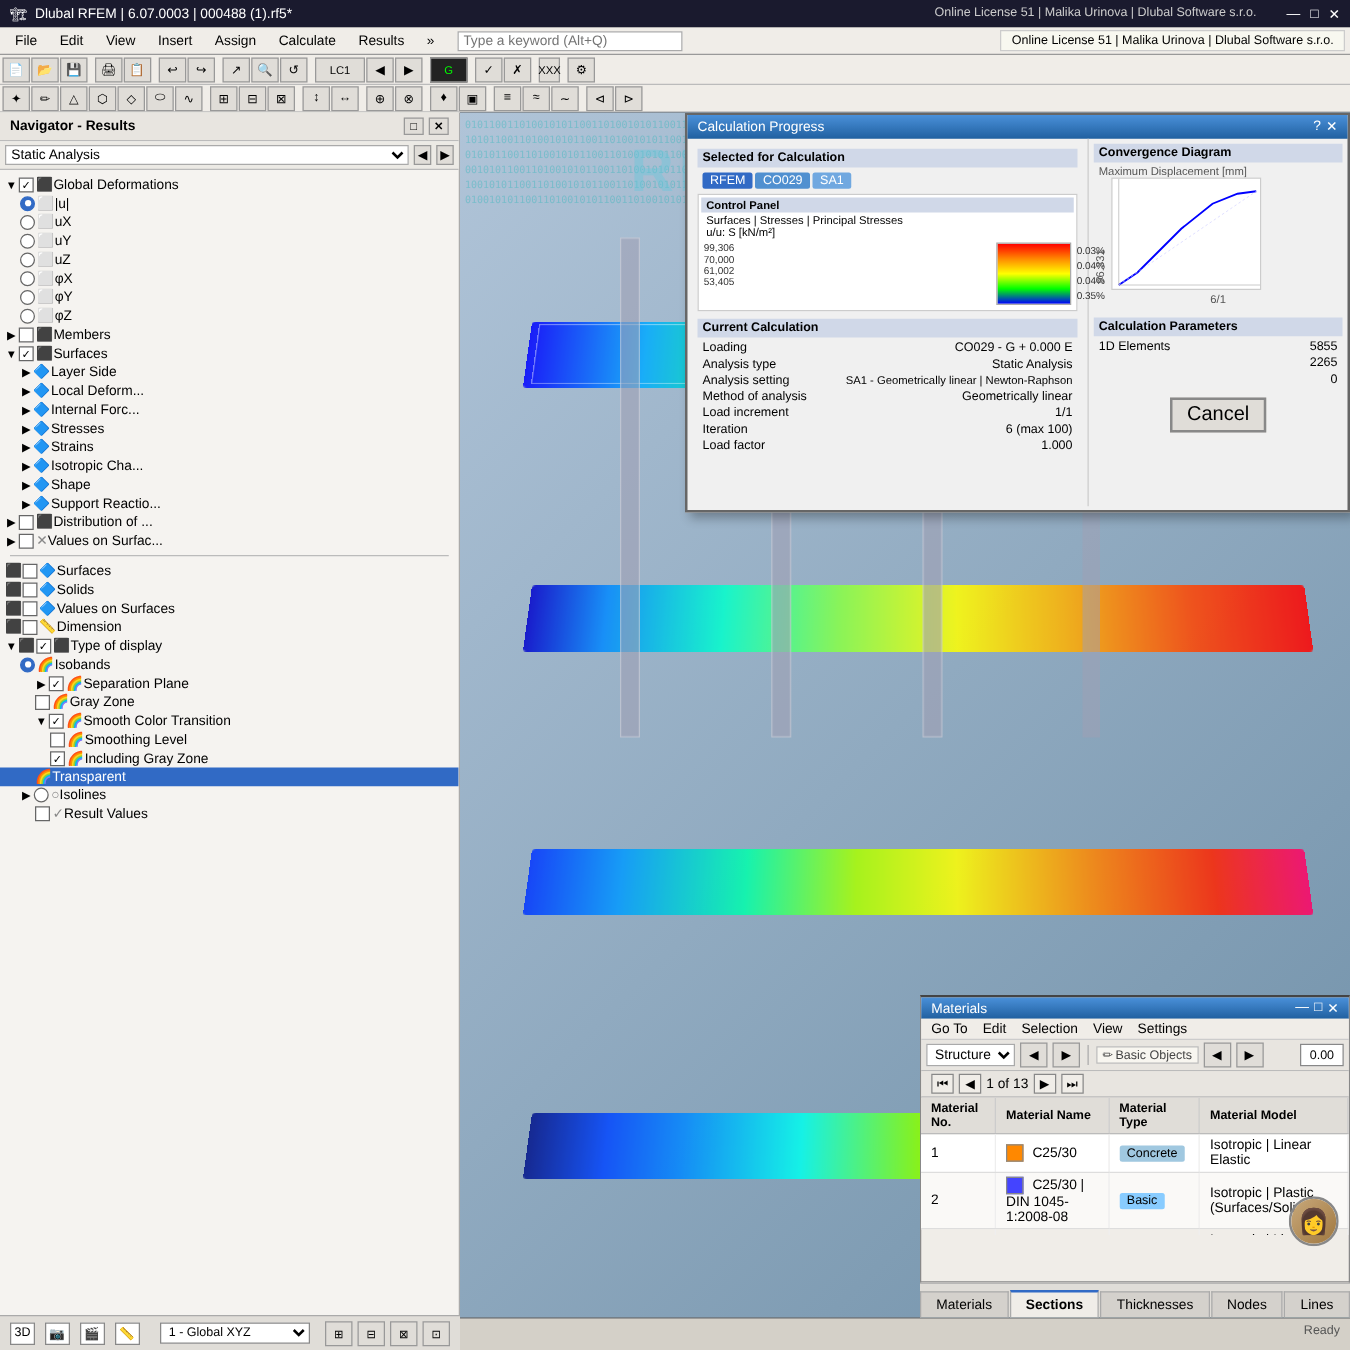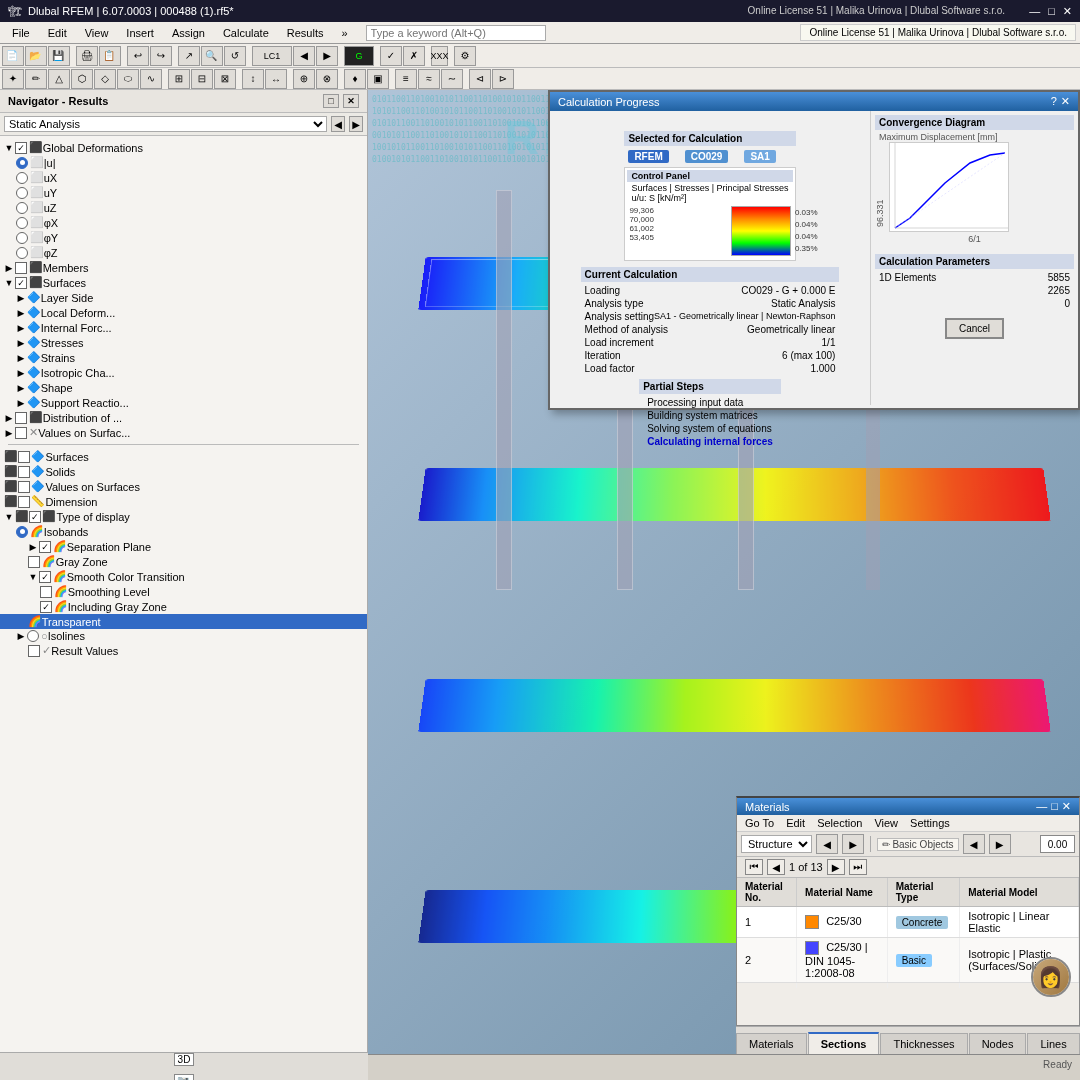--- a/index.html
+++ b/index.html
@@ -43,21 +43,21 @@
     
     #center { flex: 1; background: #2a3a4a; position: relative; overflow: hidden; }
 
     
     #viewport { width: 100%; height: 100%; position: relative; background: linear-gradient(135deg, #b0c4d8 0%, #90aac0 50%, #7090a8 100%); }
 
     
     #calc-dialog { position: absolute; top: 0; left: 180px; right: 0; height: 320px; background: #f0f0f0; border: 2px solid #666; box-shadow: 4px 4px 8px rgba(0,0,0,0.3); z-index: 10; }
     #calc-header { background: linear-gradient(to bottom, #4a90d9, #2060a0); color: #fff; padding: 3px 8px; font-size: 11px; display: flex; align-items: center; justify-content: space-between; }
     #calc-body { display: flex; height: calc(100% - 22px); }
-    .calc-left { width: 320px; padding: 20px; align-items: center; }
+    .calc-left { width: 320px; padding: 8px; }
     .calc-right { flex: 1; border-left: 1px solid #ccc; padding: 4px; }
     .calc-title { font-weight: bold; font-size: 10px; background: #d0d8e8; padding: 2px 4px; margin-bottom: 2px; }
     .calc-row { display: flex; justify-content: space-between; font-size: 10px; padding: 1px 4px; }
     .calc-progress-item { font-size: 10px; padding: 1px 8px; }
     .calc-progress-item.active { font-weight: bold; color: #0000cc; }
 
     
     .solver-text { position: absolute; top: 20px; left: 10px; right: 10px; text-align: center; font-size: 48px; font-weight: bold; color: rgba(100,200,220,0.4); letter-spacing: 4px; font-family: Arial; z-index: 1; }
 
     
@@ -74,21 +74,21 @@
     #mat-table td { padding: 3px 8px; border-bottom: 1px solid #ddd; border-right: 1px solid #eee; font-size: 11px; }
     #mat-table tr:nth-child(even) td { background: #faf9f7; }
     #mat-table tr:first-child td { background: #fff; }
     .mat-color { width: 14px; height: 14px; display: inline-block; margin-right: 4px; vertical-align: middle; }
     .mat-type-badge { padding: 1px 6px; font-size: 10px; border-radius: 2px; }
 
     
     #bottom-tabs { position: absolute; bottom: 0; left: 368px; right: 0; height: 28px; background: #e0ddd8; border-top: 1px solid #aaa; display: flex; align-items: flex-end; }
     .tab { padding: 4px 12px; font-size: 11px; cursor: pointer; border: 1px solid #aaa; border-bottom: none; background: #d4d1cc; margin-right: 1px; }
     .tab.active { background: #f0ede8; font-weight: bold; border-top: 2px solid #316ac5; }
-    #bottom-nav { position: absolute; bottom: 0; left: 0; width: 368px; height: 28px; background: #e0ddd8; border-top: 1px solid #aaa; display: flex; align-items: center; padding: 0 8px; gap: 8px; flex-direction: column; }
+    #bottom-nav { position: absolute; bottom: 0; left: 0; width: 368px; height: 28px; background: #e0ddd8; border-top: 1px solid #aaa; display: flex; align-items: center; padding: 0 8px; gap: 8px; }
     .view-btn { width: 20px; height: 18px; border: 1px solid #888; background: #fff; cursor: pointer; display: flex; align-items: center; justify-content: center; font-size: 10px; }
 
     
     #pagination { background: #e8e5e0; padding: 2px 8px; display: flex; align-items: center; gap: 4px; font-size: 11px; border-bottom: 1px solid #bbb; }
     .pg-btn { width: 18px; height: 16px; border: 1px solid #888; background: #f0ede8; cursor: pointer; display: flex; align-items: center; justify-content: center; font-size: 10px; }
 
     
     .colorbar { position: absolute; right: 30px; top: 50px; width: 20px; height: 180px; background: linear-gradient(to bottom, #ff0000, #ff8800, #ffff00, #00ff00, #00ffff, #0000ff); border: 1px solid #888; }
 
     
@@ -98,21 +98,21 @@
     .nav-section-separator { height: 1px; background: #bbb; margin: 4px 8px; }
 
     
     ::-webkit-scrollbar { width: 8px; }
     ::-webkit-scrollbar-track { background: #f0ede8; }
     ::-webkit-scrollbar-thumb { background: #aaa; border: 1px solid #888; }
 
     .highlighted { background: #316ac5 !important; color: #fff !important; }
 
     
-    .cancel-btn { background: #e0ddd8; border: 2px solid #888; padding: 3px 12px; cursor: pointer; font-size: 10px; }
+    .cancel-btn { background: #e0ddd8; border: 2px solid #888; padding: 3px 12px; cursor: pointer; font-size: 16px; }
   </style>
 </head>
 <body>
 
 <div id="titlebar">
   <div class="title">
     <span>🏗</span>
     <span>Dlubal RFEM | 6.07.0003 | 000488 (1).rf5*</span>
   </div>
   <div class="controls">
@@ -471,21 +471,21 @@
           <div style="display:flex; gap:4px;">
             <span style="cursor:pointer;">?</span>
             <span style="cursor:pointer;">✕</span>
           </div>
         </div>
         <div id="calc-body">
           <div class="calc-left" style="display:flex; flex-direction:column; gap:4px;">
 
             <div>
               <div class="calc-title">Selected for Calculation</div>
-              <div style="display:flex; gap:16px; padding:2px 4px; font-size:10px;font-weight:bold;">
+              <div style="display:flex; gap:2px; padding:2px 4px; font-size:10px;">
                 <span style="background:#316ac5; color:#fff; padding:1px 6px; border-radius:2px;">RFEM</span>
                 <span style="background:#5090d0; color:#fff; padding:1px 6px; border-radius:2px;">CO029</span>
                 <span style="background:#70a8e0; color:#fff; padding:1px 6px; border-radius:2px;">SA1</span>
               </div>
 
               <div style="border:1px solid #ccc; margin:2px 0; padding:2px; background:#fff; font-size:9px;">
                 <div style="font-weight:bold; font-size:9px; background:#d0d8e8; padding:1px 4px;">Control Panel</div>
                 <div style="font-size:9px; padding:1px 4px;">Surfaces | Stresses | Principal Stresses<br>u/u: S [kN/m²]</div>
                 <div style="display:flex; gap:4px; padding:2px;">
                   <div style="flex:1;">
@@ -528,27 +528,20 @@
               <div class="calc-row">
                   <span>Iteration</span>
                   <span>6 (max 100)</span>
                 </div>
               <div class="calc-row">
                   <span>Load factor</span>
                   <span>1.000</span>
                 </div>
             </div>
 
-            <div>
-              <div class="calc-title">Partial Steps</div>
-              <div class="calc-progress-item">Processing input data</div>
-              <div class="calc-progress-item">Building system matrices</div>
-              <div class="calc-progress-item">Solving system of equations</div>
-              <div class="calc-progress-item active">Calculating internal forces</div>
-            </div>
           </div>
           <div class="calc-right">
             <div class="calc-title">Convergence Diagram</div>
             <div style="font-size:9px; color:#555; padding:0 4px;">Maximum Displacement [mm]</div>
             <div style="display:flex; align-items:flex-start; gap:4px;">
               <div style="font-size:9px; writing-mode:vertical-lr; transform:rotate(180deg); color:#555; height:80px; align-self:center;">96.331</div>
 
               <svg width="120" height="90" style="border:1px solid #ccc; background:#fff;">
                 <polyline points="5,85 20,75 35,60 55,40 80,20 100,12 115,10" fill="none" stroke="#0000ff" stroke-width="1.5"></polyline>
                 <line x1="5" y1="0" x2="5" y2="85" stroke="#aaa" stroke-width="0.5"></line>

